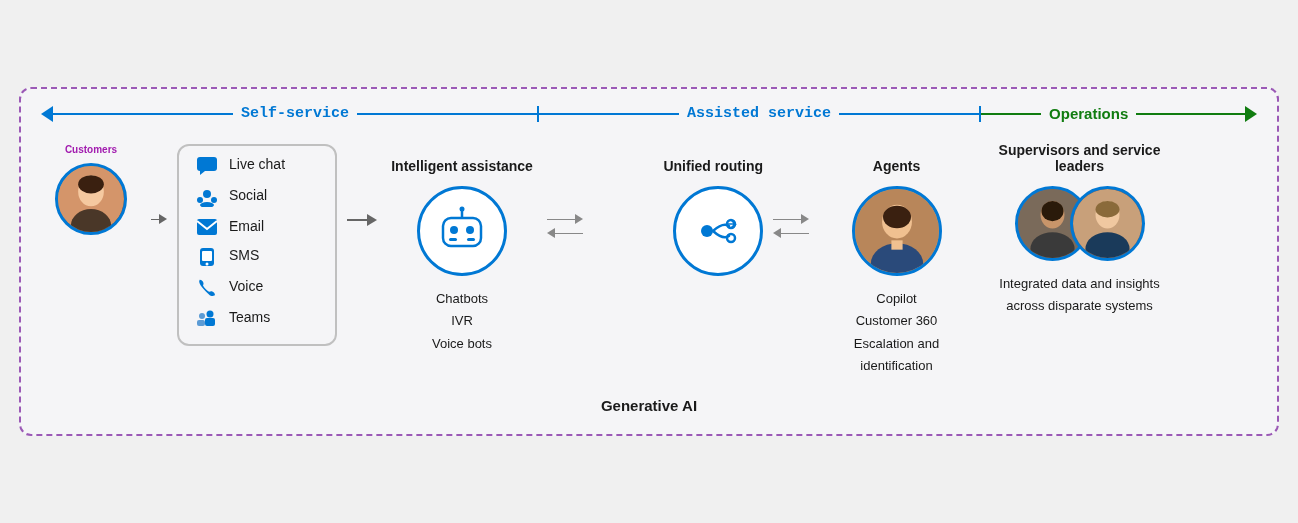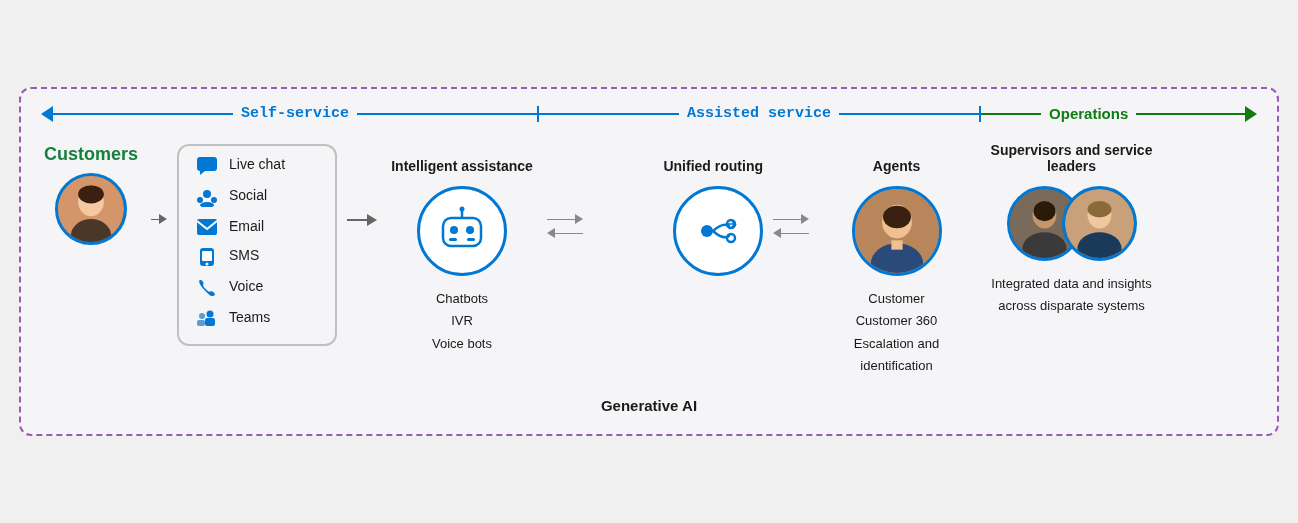--- a/index.html
+++ b/index.html
@@ -66,23 +66,23 @@
 
     
     .customers-col {
       display: flex;
       flex-direction: column;
       align-items: center;
       width: 100px;
       margin-top: 10px;
     }
     .customers-label {
-      font-size: 18px;
+      font-size: 10px;
       font-weight: 600;
-      color: #15803d;
+      color: #a21caf;
       margin-bottom: 8px;
     }
     .customer-avatar {
       width: 72px;
       height: 72px;
       border-radius: 50%;
       border: 3px solid #0078d4;
       overflow: hidden;
       background: linear-gradient(135deg, #d4a574 0%, #c4956a 30%, #8b6f5e 70%, #5a4a3f 100%);
       display: flex;
@@ -457,27 +457,27 @@
       <div class="circle-photo">
         <svg viewBox="0 0 90 90" width="90" height="90">
           <circle cx="45" cy="45" r="45" fill="#b8865a"></circle>
           <ellipse cx="45" cy="35" rx="16" ry="18" fill="#f0c090"></ellipse>
           <ellipse cx="45" cy="80" rx="28" ry="22" fill="#2a4a7a"></ellipse>
           <rect x="39" y="55" width="12" height="10" fill="#f0c090"></rect>
           <ellipse cx="45" cy="30" rx="15" ry="12" fill="#3a2010"></ellipse>
         </svg>
       </div>
       <div class="col-items">
-        <div>Customer</div>
+        <div>Copilot</div>
         <div>Customer 360</div>
         <div>Escalation and identification</div>
       </div>
     </div>
 
-    <div class="col" style="width:175px; margin-left:0;">
+    <div class="col" style="width:175px; margin-left:8px;">
       <div class="col-title" style="font-size:14px;">Supervisors and service leaders</div>
       <div class="supervisors-circles">
         <div class="circle-photo-sm">
           <svg viewBox="0 0 75 75" width="75" height="75">
             <circle cx="37.5" cy="37.5" r="37.5" fill="#7a6a5a"></circle>
             <ellipse cx="37.5" cy="28" rx="13" ry="15" fill="#c8956a"></ellipse>
             <ellipse cx="37.5" cy="65" rx="24" ry="18" fill="#3a3a3a"></ellipse>
             <ellipse cx="37.5" cy="24" rx="12" ry="11" fill="#2a1a0a"></ellipse>
           </svg>
         </div>

